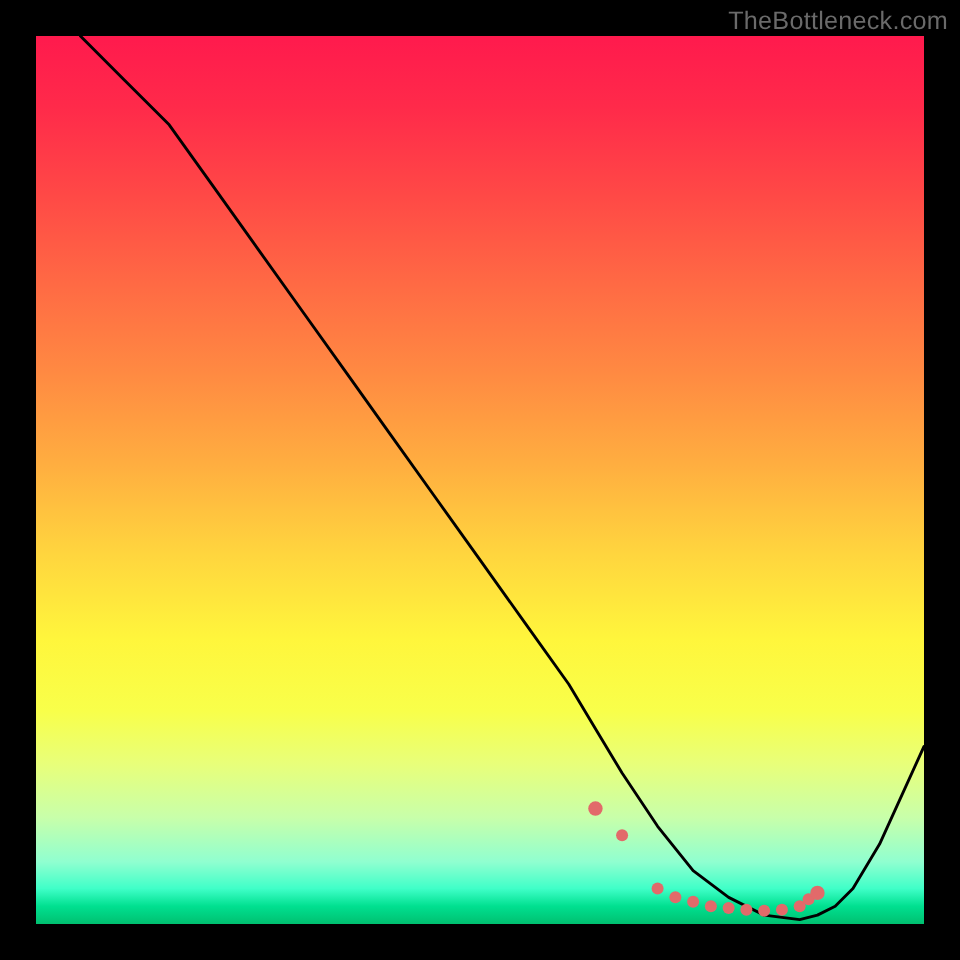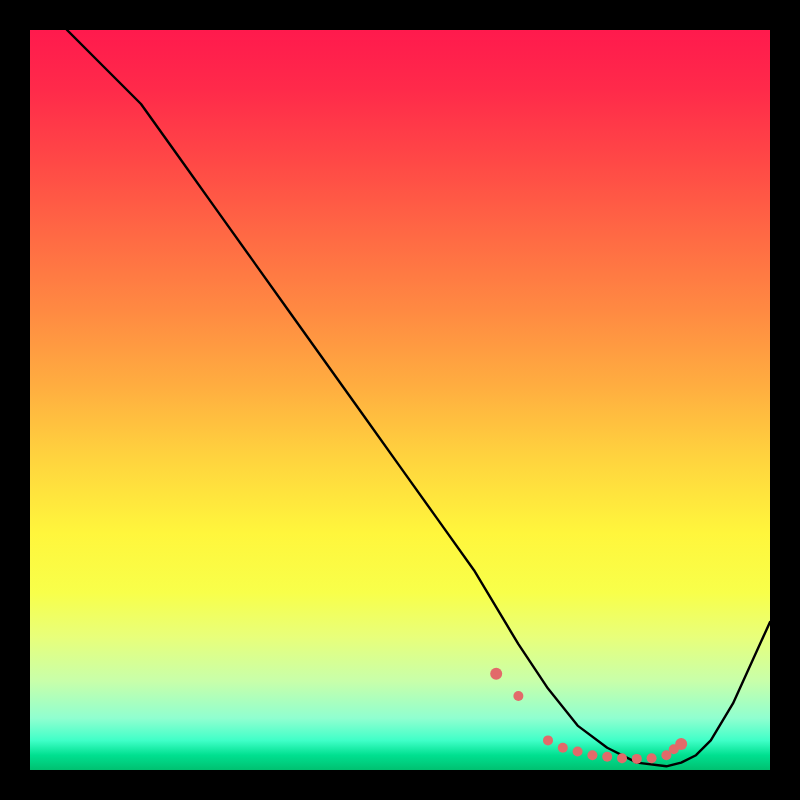--- a/index.html
+++ b/index.html
@@ -48,20 +48,21 @@
     left: 0;
     top: 0;
     width: 740px;
     height: 740px;
   }
 </style>
 </head>
 <body>
 
 <div class="frame">
+  <div class="watermark">TheBottleneck.com</div>
   <div class="plot-area">
     <svg class="curve" viewBox="0 0 740 740" preserveAspectRatio="none">
       <g id="curve-path">
           <path d="M37.0 0.0 L74.0 37.0 L111.0 74.0 L148.0 125.8 L185.0 177.6 L222.0 229.4 L259.0 281.2 L296.0 333.0 L333.0 384.8 L370.0 436.6 L407.0 488.4 L444.0 540.2 L466.2 577.2 L488.4 614.2 L518.0 658.6 L547.6 695.6 L577.2 717.8 L606.8 732.6 L636.4 736.3 L651.2 732.6 L666.0 725.2 L680.8 710.4 L703.0 673.4 L740.0 592.0" fill="none" stroke="#000" stroke-width="2.4" stroke-linecap="round" stroke-linejoin="round"></path>
         </g>
       <g id="marker-dots">
           <circle cx="466.2" cy="643.8" r="6" fill="#e26a6a"></circle>
           <circle cx="488.4" cy="666.0" r="5" fill="#e26a6a"></circle>
           <circle cx="518.0" cy="710.4" r="5" fill="#e26a6a"></circle>
           <circle cx="532.8" cy="717.8" r="5" fill="#e26a6a"></circle>

